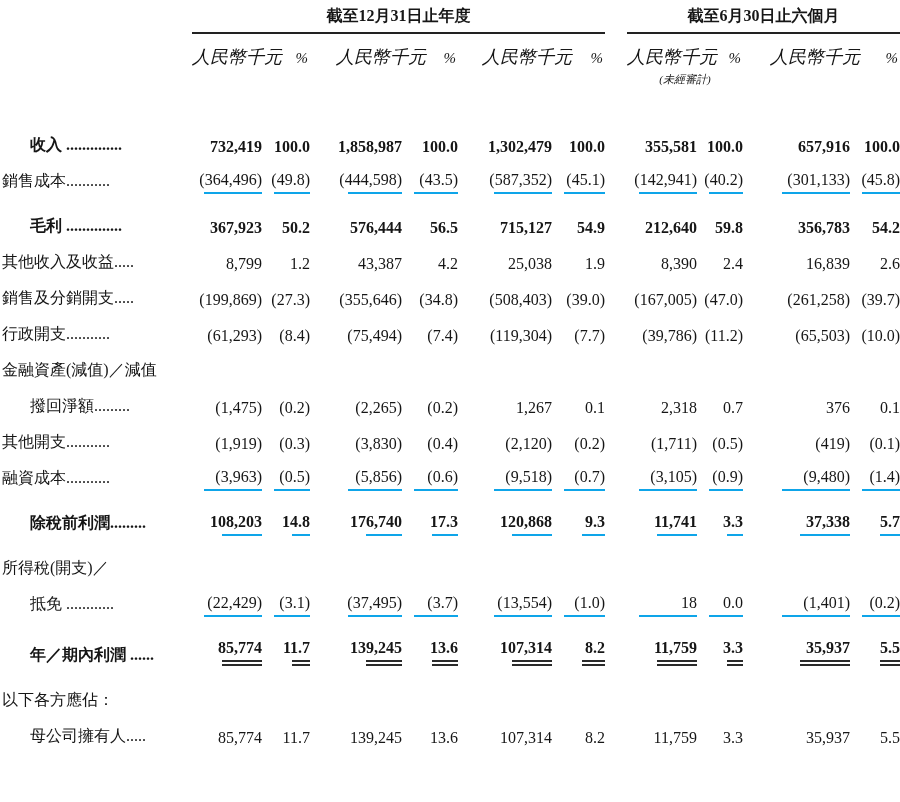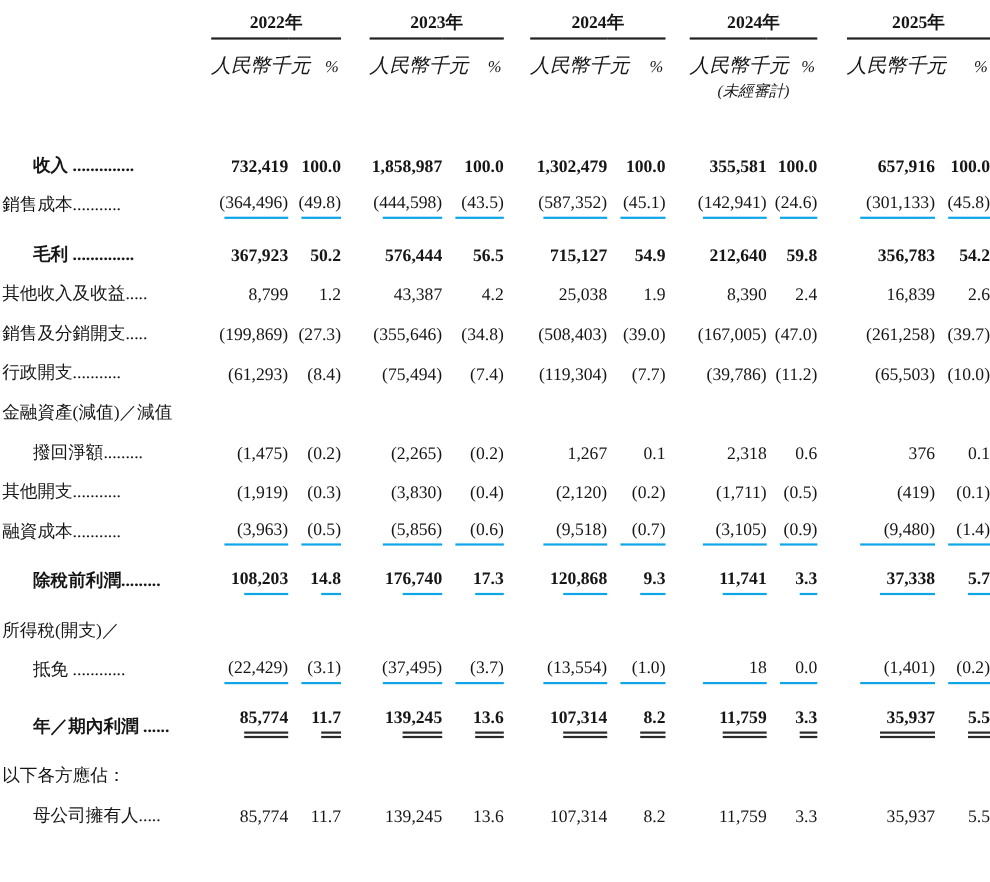--- a/index.html
+++ b/index.html
@@ -20,21 +20,21 @@
   }
   td.g-blank { border-bottom:none; }
   td.yr {
     font-weight:700; font-size:16px; text-align:center;
     padding:10px 0 3px 0; border-bottom:2px solid #222; white-space:nowrap;
   }
   td.units { padding-top:11px; }
   .units-in { display:flex; justify-content:space-between; align-items:baseline; }
   .units-in .u { font-style:italic; font-size:18px; white-space:nowrap; }
   .units-in .p { font-style:italic; font-size:15px; padding-right:2px; }
-  td.note-cell { text-align:center; font-style:italic; font-size:14px; padding-top:3px; white-space:nowrap;margin-top:24px; }
+  td.note-cell { text-align:center; font-style:italic; font-size:11px; padding-top:3px; white-space:nowrap;margin-top:24px; }
 
   
   tbody td { padding-top:8px; padding-bottom:7px; font-size:16px; }
   td.lab { text-align:left; white-space:nowrap; padding-left:2px; overflow:visible; }
   td.lab.ind { padding-left:30px; }
   td.num, td.pct { padding-left:12px; }
   .cl { display:flex; justify-content:flex-end; white-space:nowrap; position:relative; }
   tr.bold td { font-weight:700;padding-left:30px; }
 
   tr.first td { padding-top:48px; }
@@ -69,29 +69,23 @@
         <col style="width:22px">
       <col style="width:70px">
         <col style="width:46px">
         <col style="width:27px">
       <col style="width:80px">
         <col style="width:50px">
     </colgroup>
     <thead>
         <tr>
           <td class="g-blank" colspan="2"></td>
-          <td class="yr" colspan="2">2022年</td>
-          <td class="g-blank"></td>
-          <td class="yr" colspan="2">2023年</td>
-          <td class="g-blank"></td>
-          <td class="yr" colspan="2">2024年</td>
-          <td class="g-blank"></td>
-          <td class="yr" colspan="2">2024年</td>
-          <td class="g-blank"></td>
-          <td class="yr" colspan="2">2025年</td>
+          <td class="g-title" colspan="8">截至12月31日止年度</td>
+          <td class="g-blank"></td>
+          <td class="g-title" colspan="5">截至6月30日止六個月</td>
         </tr>
         <tr>
           <td class="g-blank" colspan="2"></td>
           <td class="units" colspan="2">
             <div class="units-in">
               <span class="u">人民幣千元</span>
               <span class="p">%</span>
             </div>
           </td>
           <td class="g-blank"></td>
@@ -194,21 +188,21 @@
             <div class="cl">(587,352)</div>
           </td>
           <td class="pct">
             <div class="cl">(45.1)</div>
           </td>
           <td></td>
           <td class="num">
             <div class="cl">(142,941)</div>
           </td>
           <td class="pct">
-            <div class="cl">(24.6)</div>
+            <div class="cl">(40.2)</div>
           </td>
           <td></td>
           <td class="num">
             <div class="cl">(301,133)</div>
           </td>
           <td class="pct">
             <div class="cl">(45.8)</div>
           </td>
         </tr>
         <tr class="gap-top bold">
@@ -416,21 +410,21 @@
             <div class="cl">1,267</div>
           </td>
           <td class="pct">
             <div class="cl">0.1</div>
           </td>
           <td></td>
           <td class="num">
             <div class="cl">2,318</div>
           </td>
           <td class="pct">
-            <div class="cl">0.6</div>
+            <div class="cl">0.7</div>
           </td>
           <td></td>
           <td class="num">
             <div class="cl">376</div>
           </td>
           <td class="pct">
             <div class="cl">0.1</div>
           </td>
         </tr>
         <tr>

